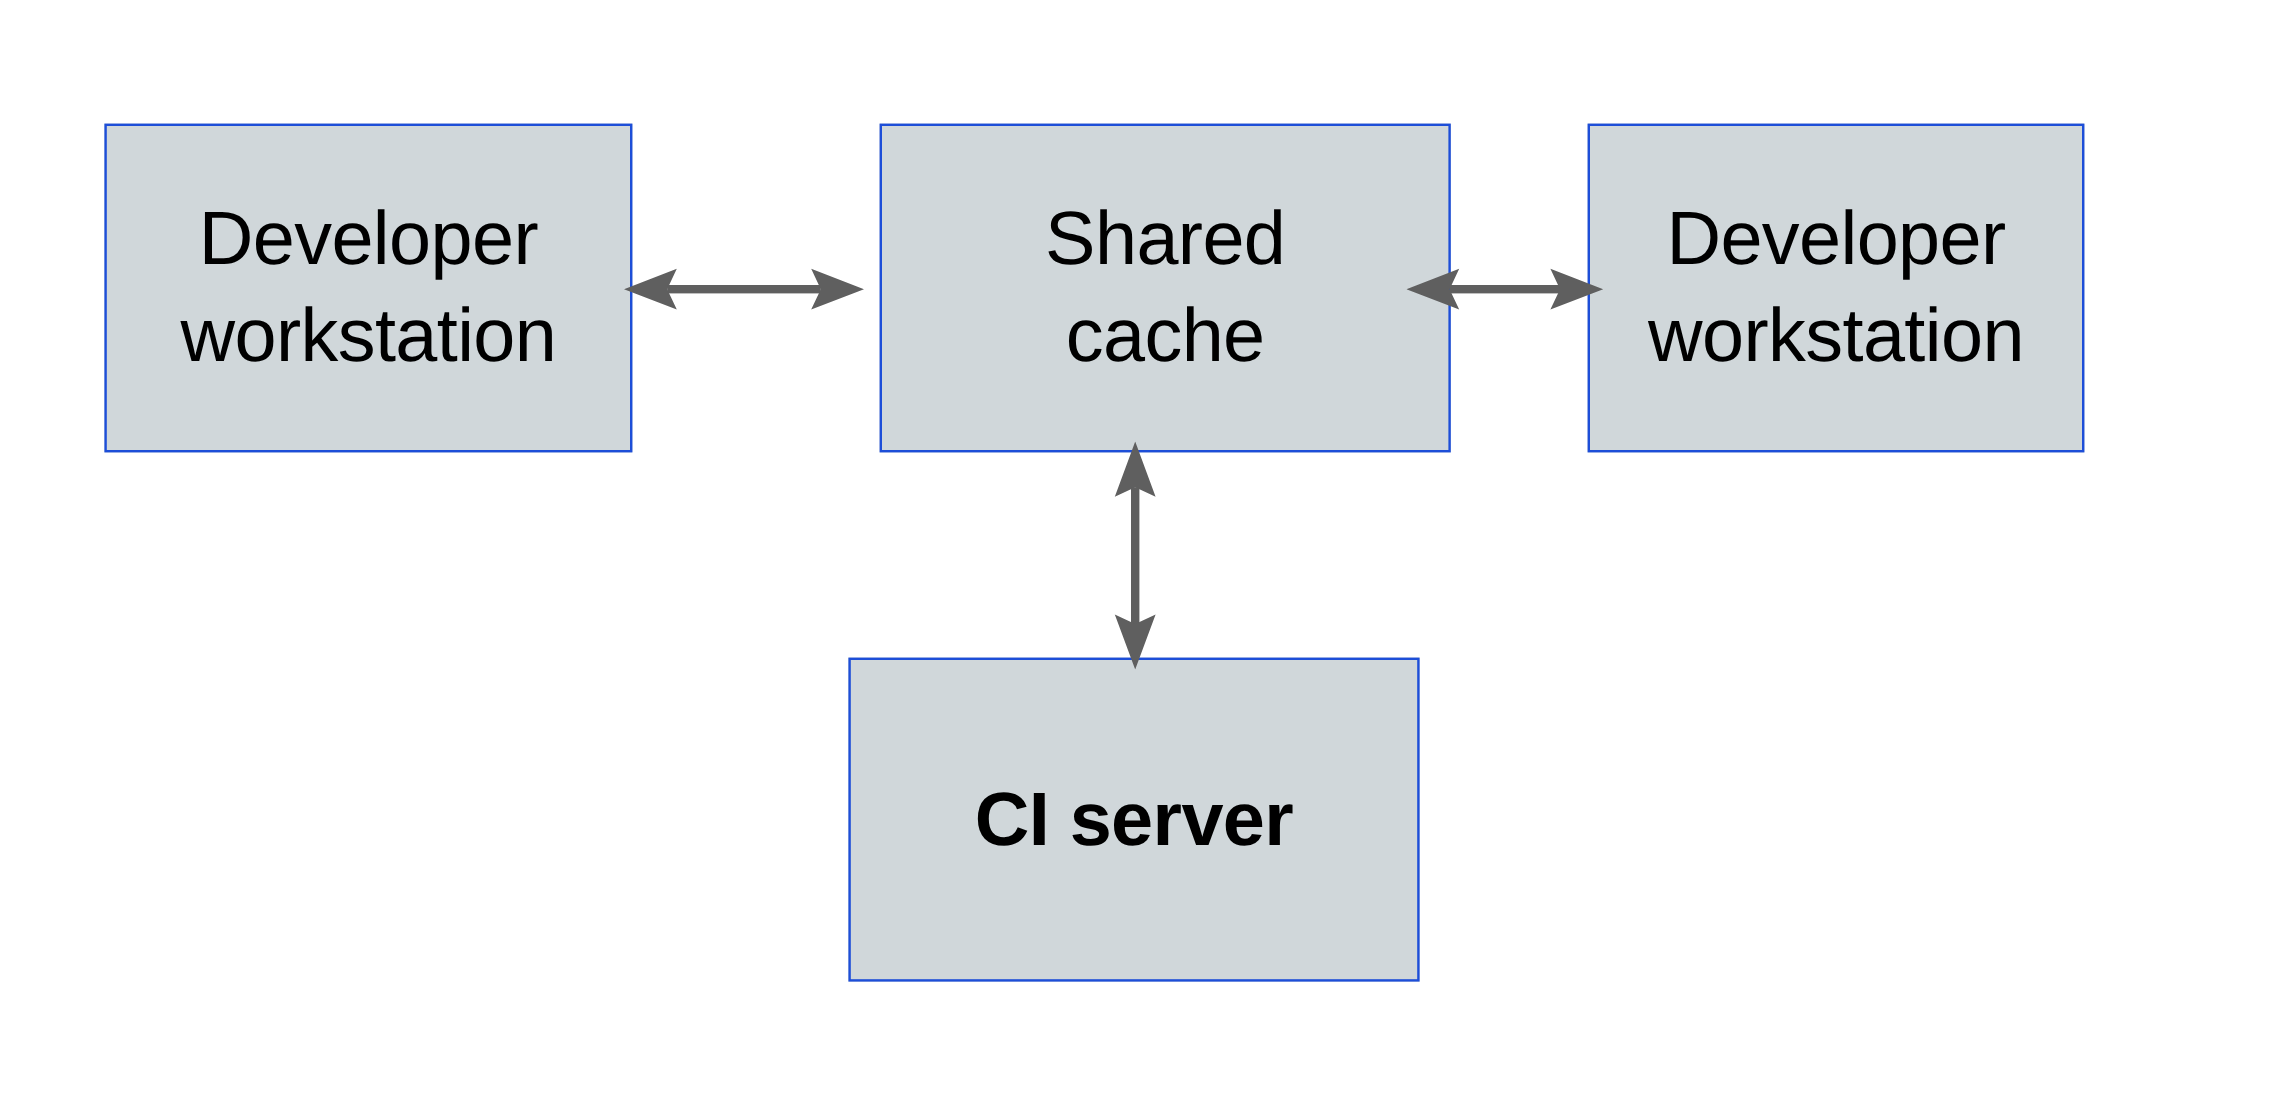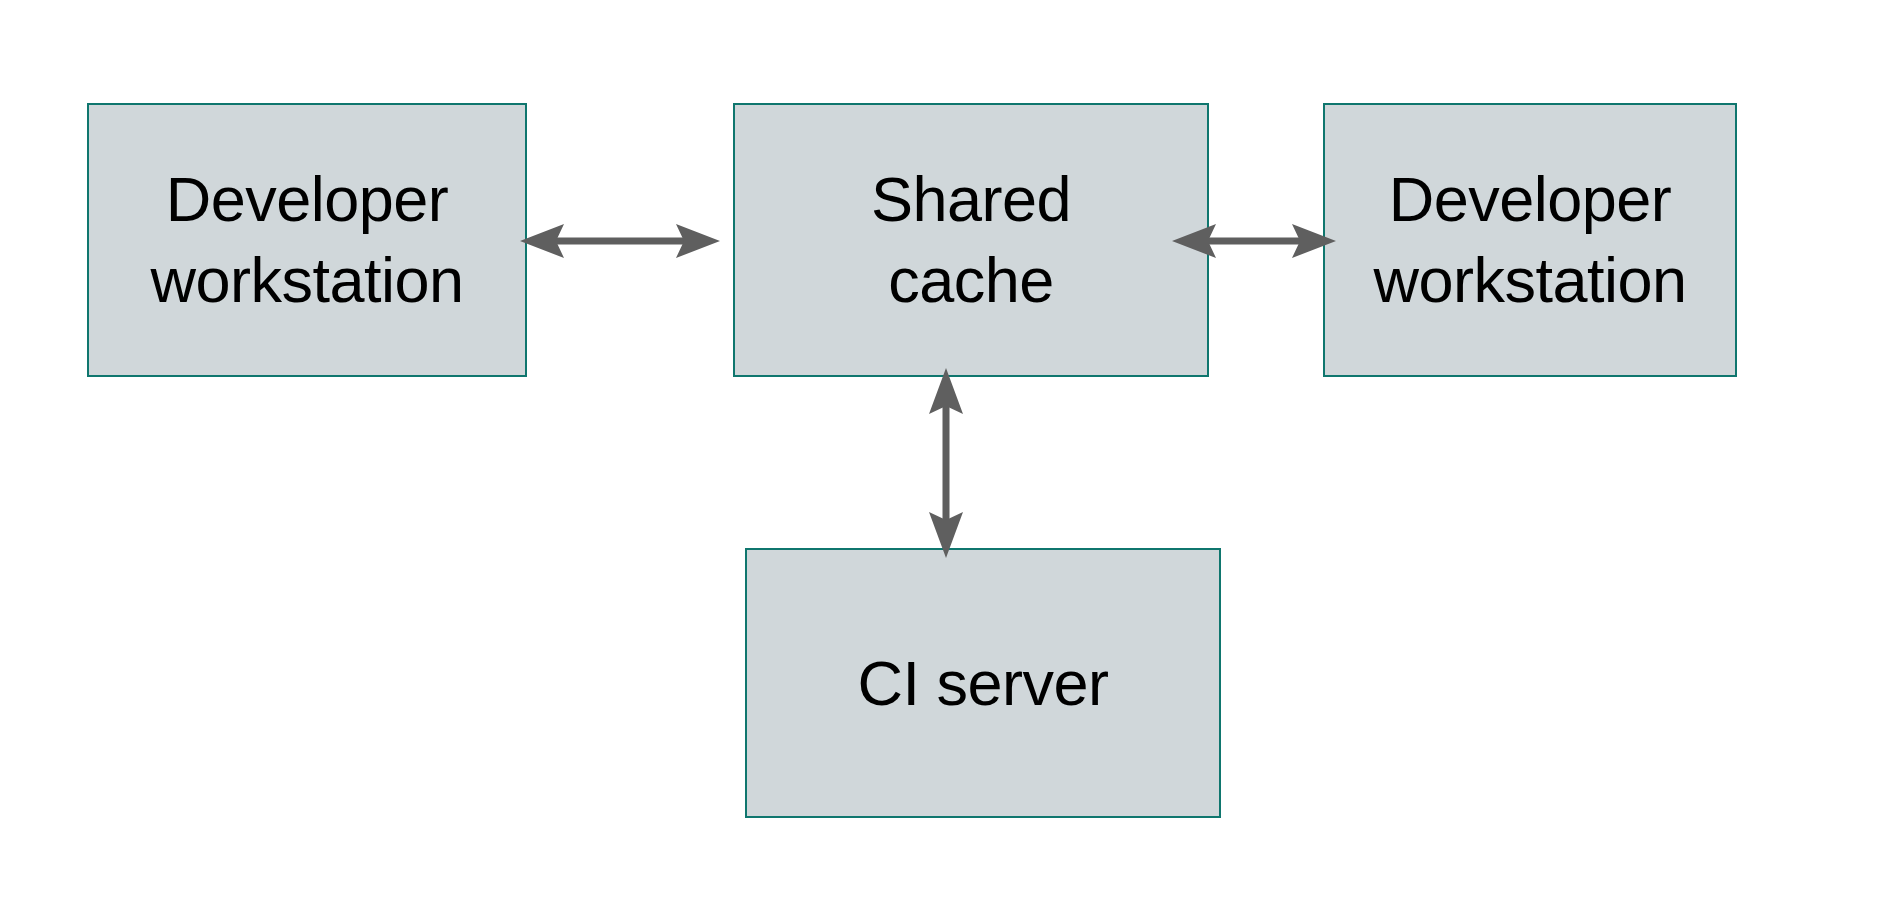--- a/index.html
+++ b/index.html
@@ -15,38 +15,38 @@
     position: relative;
     width: 1900px;
     height: 922px;
     background: #ffffff;
     overflow: hidden;
   }
   .node {
     position: absolute;
     box-sizing: border-box;
     background: #d0d7da;
-    border: 2px solid #0f766e;
+    border: 2px solid #1d4ed8;
     display: flex;
     align-items: center;
     justify-content: center;
     text-align: center;
     color: #000000;
     font-family: "Liberation Sans", sans-serif;
     font-size: 63px;
     line-height: 1.28;
     font-weight: 400;
     letter-spacing: -0.5px;
     white-space: pre-line;
     padding: 0 10px;
   }
   #node-dev-left  { left: 87px;   top: 103px; width: 440px; height: 274px; }
   #node-shared    { left: 707px;  top: 103px; width: 476px; height: 274px; margin-left: 26px; }
   #node-dev-right { left: 1323px; top: 103px; width: 414px; height: 274px; }
-  #node-ci        { left: 745px;  top: 548px; width: 476px; height: 270px; }
+  #node-ci        { left: 707px;  top: 548px; width: 476px; height: 270px; font-weight: bold; }
 
   .connector {
     position: absolute;
     pointer-events: none;
   }
   #conn-left-shared  { left: 520px;  top: 210px; width: 200px; height: 62px; }
   #conn-shared-right { left: 1172px; top: 210px; width: 164px; height: 62px; }
   #conn-shared-ci    { left: 915px;  top: 368px; width: 62px;  height: 190px; }
 </style>
 </head>

